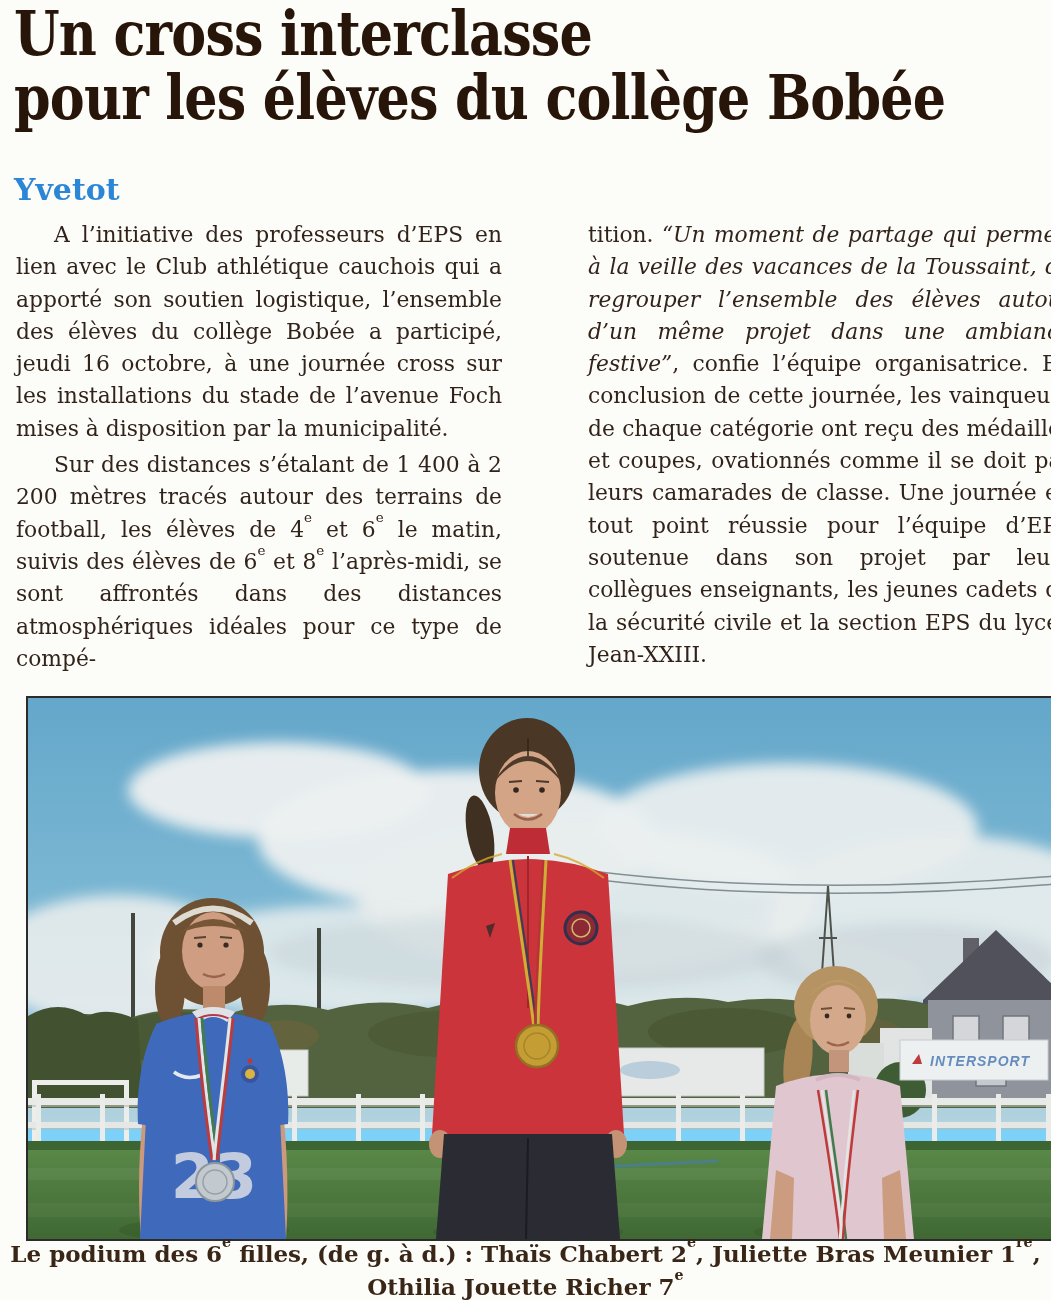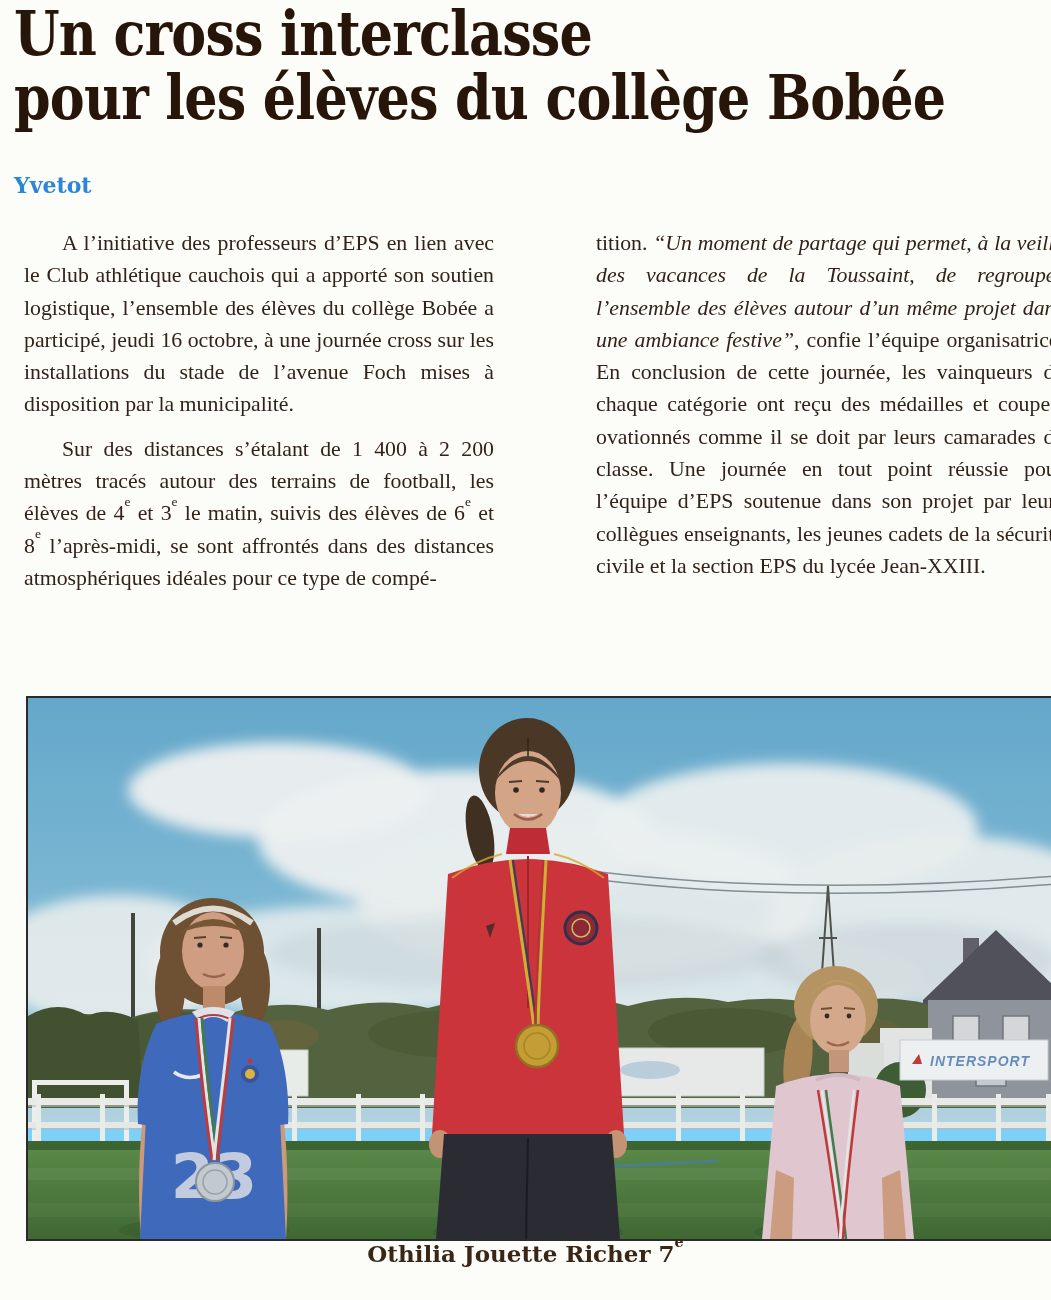--- a/index.html
+++ b/index.html
@@ -2,46 +2,46 @@
 <html><head>
 <meta charset="utf-8">
 <style>
   html,body{margin:0;padding:0;}
   body{width:1051px;height:1300px;background:#fcfcf8;position:relative;
        font-family:"DejaVu Serif", serif;color:#32231a;overflow:hidden;}
   .page{position:absolute;inset:0;}
   .headline{position:absolute;left:14px;top:2px;margin:0;font-size:62px;font-weight:bold;
             line-height:64px;color:#281509;transform:scaleX(0.845);transform-origin:0 0;
             letter-spacing:-1px;white-space:nowrap;}
-  .location{position:absolute;left:14px;top:172px;font-size:22px;font-weight:bold;color:#2c86d6;}
+  .location{position:absolute;left:14px;top:172px;font-size:30px;font-weight:bold;color:#2c86d6;}
   .col{position:absolute;top:215px;font-size:21.8px;line-height:32.3px;text-align:justify;}
   .col-left{left:12px;width:494px;}
   .col-right{left:584px;width:492px;}
-  .col p{margin:12px;font-family:Liberation Serif, serif;}
+  .col p{margin:4px;}
   .indent{text-indent:38px;}
   em{font-style:italic;}
   sup{font-size:0.62em;line-height:0;position:relative;top:-0.45em;}
   .photo{position:absolute;left:12px;top:682px;width:1028px;height:541px;margin:14px;
          border:2px solid #2b2b2b;box-sizing:content-box;background:#7dd3fc;}
   .photo svg{display:block;width:1028px;height:541px;}
   .caption{position:absolute;left:0;top:1237px;width:1051px;text-align:center;
            font-weight:bold;font-size:23px;line-height:33px;color:#3a2617;}
 </style>
 </head>
 <body>
 
 <div class="page">
 
   <h1 class="headline"><span>Un cross interclasse</span><br><span>pour les élèves du collège Bobée</span></h1>
 
   <div class="location">Yvetot</div>
 
   <div class="col col-left">
     <p class="indent"><span>A l’initiative des professeurs d’EPS en lien avec le Club athlétique cauchois qui a apporté son soutien logistique, l’ensemble des élèves du collège Bobée a participé, jeudi 16 octobre, à une journée cross sur les installations du stade de l’avenue Foch mises à disposition par la municipalité.</span></p>
-    <p class="indent"><span>Sur des distances s’étalant de 1 400 à 2 200 mètres tracés autour des terrains de football, les élèves de 4</span><sup>e</sup><span> et 3</span><sup>e</sup><span> le matin, suivis des élèves de 6</span><sup>e</sup><span> et 8</span><sup>e</sup><span> l’après-midi, se sont affrontés dans des distances atmosphériques idéales pour ce type de compé-</span></p>
+    <p class="indent"><span>Sur des distances s’étalant de 1 400 à 2 200 mètres tracés autour des terrains de football, les élèves de 4</span><sup>e</sup><span> et 6</span><sup>e</sup><span> le matin, suivis des élèves de 6</span><sup>e</sup><span> et 8</span><sup>e</sup><span> l’après-midi, se sont affrontés dans des distances atmosphériques idéales pour ce type de compé-</span></p>
   </div>
 
   <div class="col col-right">
     <p><span>tition. </span><em>“Un moment de partage qui permet, à la veille des vacances de la Toussaint, de regrouper l’ensemble des élèves autour d’un même projet dans une ambiance festive”</em><span>, confie l’équipe organisatrice. En conclusion de cette journée, les vainqueurs de chaque catégorie ont reçu des médailles et coupes, ovationnés comme il se doit par leurs camarades de classe. Une journée en tout point réussie pour l’équipe d’EPS soutenue dans son projet par leurs collègues enseignants, les jeunes cadets de la sécurité civile et la section EPS du lycée Jean-XXIII.</span></p>
   </div>
 
   <figure class="photo">
     <svg viewBox="0 0 1028 541" xmlns="http://www.w3.org/2000/svg">
       <defs>
         <linearGradient id="skyg" x1="0" y1="0" x2="0" y2="1">
@@ -249,16 +249,17 @@
           <path d="M830 392 C824 440 818 490 815 541" stroke="#c23535"></path>
           <path d="M826 392 C821 440 815 490 812 541" stroke="#e8e8e8"></path>
         </g>
       </g>
 
       <rect x="0" y="0" width="1028" height="541" fill="#8898a0" opacity="0.05"></rect>
     </svg>
   </figure>
 
   <div class="caption">
+    <div><span>Le podium des 6</span><sup>e</sup><span> filles, (de g. à d.) : Thaïs Chabert 2</span><sup>e</sup><span>, Juliette Bras Meunier 1</span><sup>re</sup><span>,</span></div>
     <div><span>Othilia Jouette Richer 7</span><sup>e</sup></div>
   </div>
 
 </div>
 
 </body></html>

